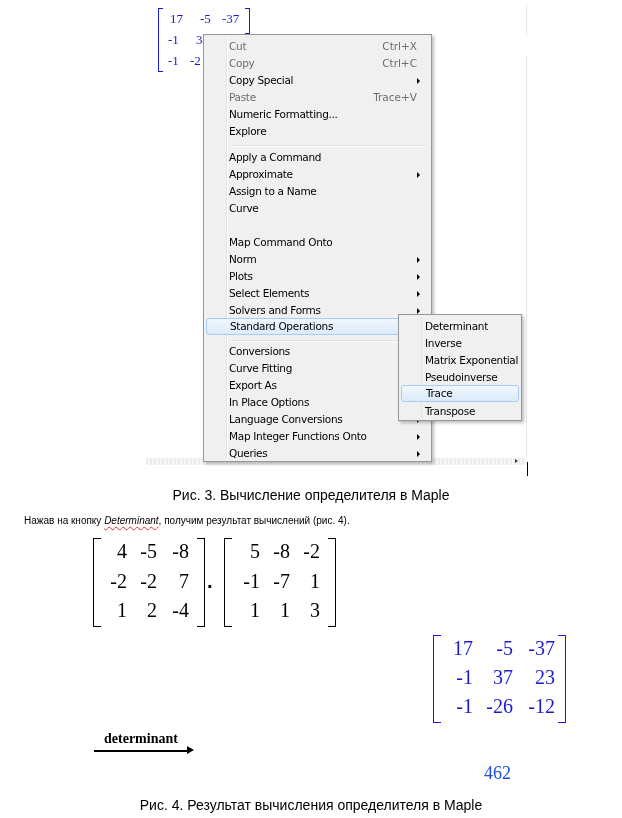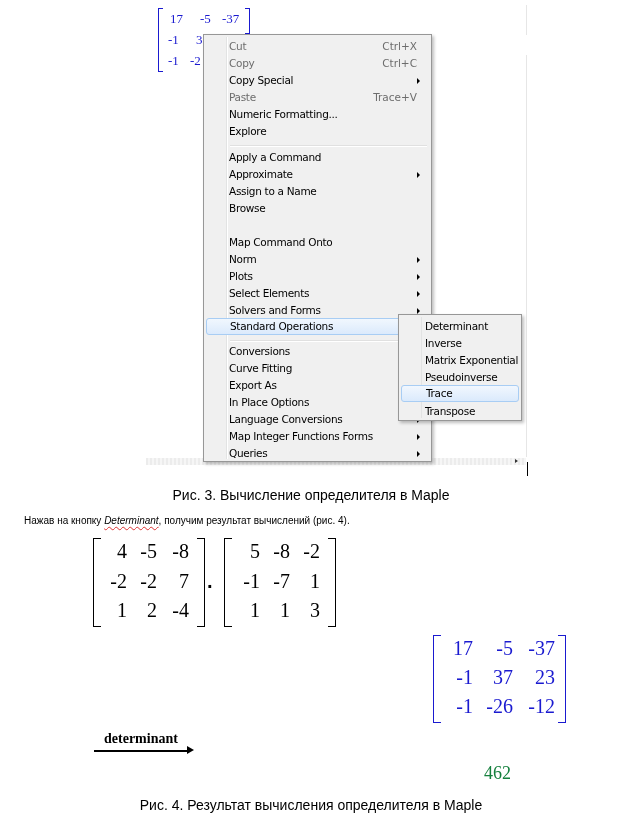--- a/index.html
+++ b/index.html
@@ -62,21 +62,21 @@
 
     .dot { position: absolute; left: 207px; top: 575px; font-size: 20px; font-weight: bold; }
 
     .arrow-label { position: absolute; left: 104px; top: 731px; font-family: "Liberation Serif", serif;
       font-size: 14px; font-weight: bold; }
     .arrow-line { position: absolute; left: 94px; top: 750px; width: 96px; height: 1.5px; background: #000; }
     .arrow-head { position: absolute; left: 187px; top: 746px; width: 0; height: 0;
       border-left: 7px solid #000; border-top: 4.5px solid transparent; border-bottom: 4.5px solid transparent; }
 
     .result { position: absolute; left: 484px; top: 763px; font-family: "Liberation Serif", serif;
-      font-size: 18px; color: #15803d; }
+      font-size: 18px; color: #1d4ed8; }
   </style>
 </head>
 <body>
 
 <div class="shot"></div>
 <div class="shot-rightline"></div>
 <div class="shot-rightline2"></div>
 <div class="shot-hscroll"></div>
 <div class="shot-scroll-arrow"></div>
 <div class="shot-caret"></div>
@@ -125,21 +125,21 @@
     <span class="lbl">Apply a Command</span>
   </div>
   <div class="mi" style="top:131px">
     <span class="lbl">Approximate</span>
     <span class="arrow"></span>
   </div>
   <div class="mi" style="top:148px">
     <span class="lbl">Assign to a Name</span>
   </div>
   <div class="mi" style="top:165px">
-    <span class="lbl">Browse</span>
+    <span class="lbl">Curve</span>
   </div>
   <div class="mi" style="top:199px">
     <span class="lbl">Map Command Onto</span>
   </div>
   <div class="mi" style="top:216px">
     <span class="lbl">Norm</span>
     <span class="arrow"></span>
   </div>
   <div class="mi" style="top:233px">
     <span class="lbl">Plots</span>
@@ -174,21 +174,21 @@
   </div>
   <div class="mi" style="top:359px">
     <span class="lbl">In Place Options</span>
     <span class="arrow"></span>
   </div>
   <div class="mi" style="top:376px">
     <span class="lbl">Language Conversions</span>
     <span class="arrow"></span>
   </div>
   <div class="mi" style="top:393px">
-    <span class="lbl">Map Integer Functions Forms</span>
+    <span class="lbl">Map Integer Functions Onto</span>
     <span class="arrow"></span>
   </div>
   <div class="mi" style="top:410px">
     <span class="lbl">Queries</span>
     <span class="arrow"></span>
   </div>
 </div>
 
 <div class="sub-menu">
   <div class="gutter"></div>

